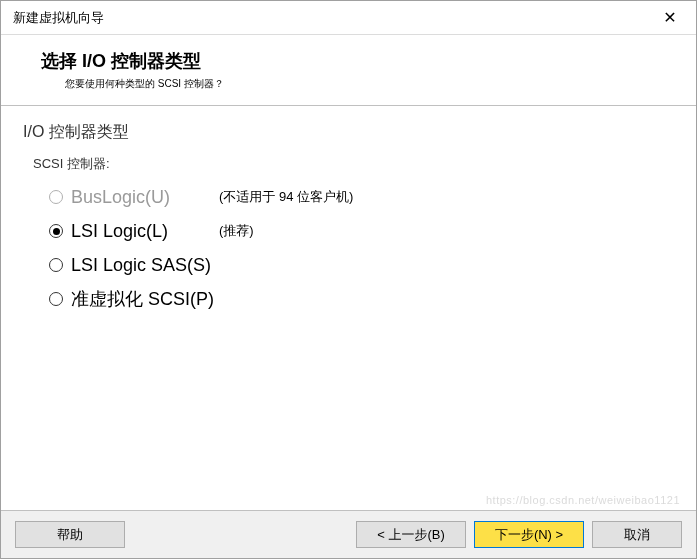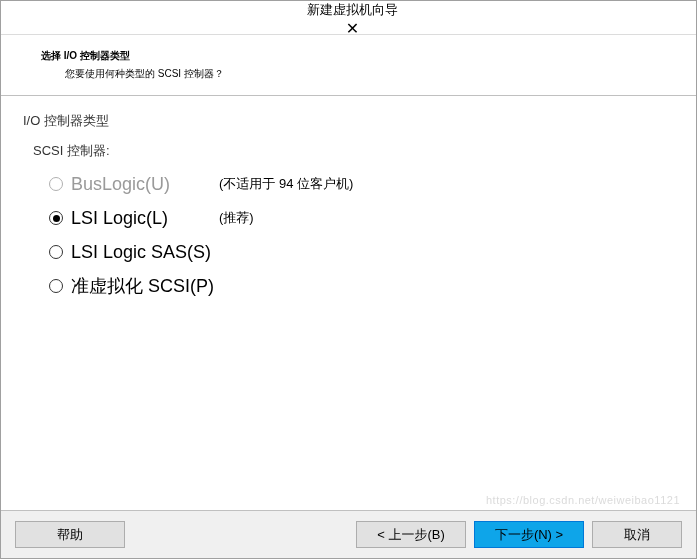--- a/index.html
+++ b/index.html
@@ -22,21 +22,20 @@
       position: relative;
     }
     .titlebar {
       height: 34px;
       display: flex;
       align-items: center;
       justify-content: space-between;
       padding: 0 4px 0 12px;
       border-bottom: 1px solid #dcdcdc;
       background: #fff;
-      flex-direction: column;
     }
     .titlebar-title {
       font-size: 13px;
       color: #000;
     }
     .close-btn {
       width: 44px;
       height: 30px;
       display: flex;
       align-items: center;
@@ -45,38 +44,38 @@
       font-size: 16px;
       font-family: Arial, sans-serif;
       color: #000;
     }
     .header-area {
       padding: 14px 20px 14px 40px;
       background: #fff;
       border-bottom: 1px solid #c0c0c0;
     }
     .header-title {
-      font-size: 10px;
+      font-size: 18px;
       font-weight: bold;
       color: #000;
       margin-bottom: 4px;
     }
     .header-subtitle {
       font-size: 10px;
       color: #000;
       padding-left: 24px;
     }
     .content-area {
       flex: 1;
       padding: 16px 22px 8px 22px;
       background: #fff;
       overflow: hidden;
     }
     .group-label {
-      font-size: 13px;
+      font-size: 16px;
       color: #333;
       margin-bottom: 12px;
     }
     .sub-label {
       font-size: 13px;
       color: #333;
       margin-bottom: 14px;
       padding-left: 10px;
     }
     .radio-list {
@@ -142,21 +141,21 @@
       font-family: inherit;
       color: #000;
       cursor: pointer;
       padding: 0 12px;
       display: inline-flex;
       align-items: center;
       justify-content: center;
     }
     .btn.default {
       border: 1.5px solid #0078d7;
-      background: #0ea5e9;
+      background: #fde047;
     }
     .spacer { flex: 1; }
     .watermark {
       position: absolute;
       right: 16px;
       bottom: 52px;
       font-size: 11px;
       color: rgba(150,150,150,0.35);
       letter-spacing: 0.5px;
       pointer-events: none;

